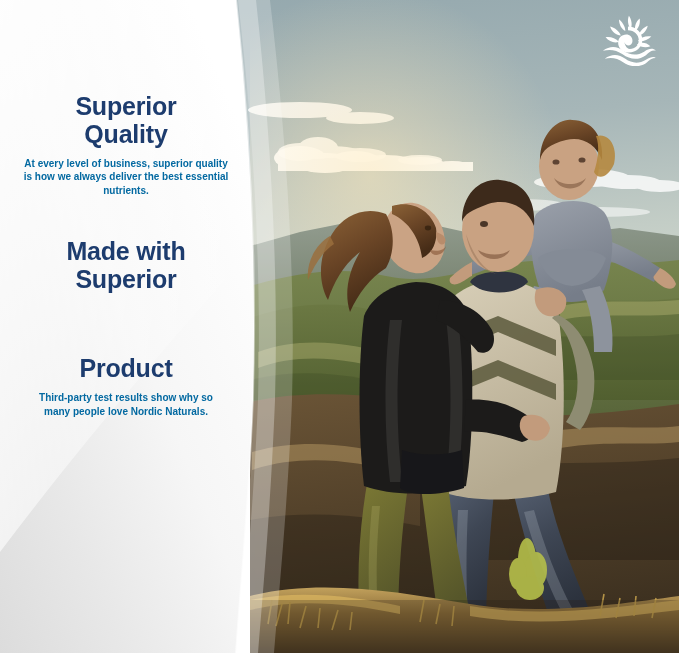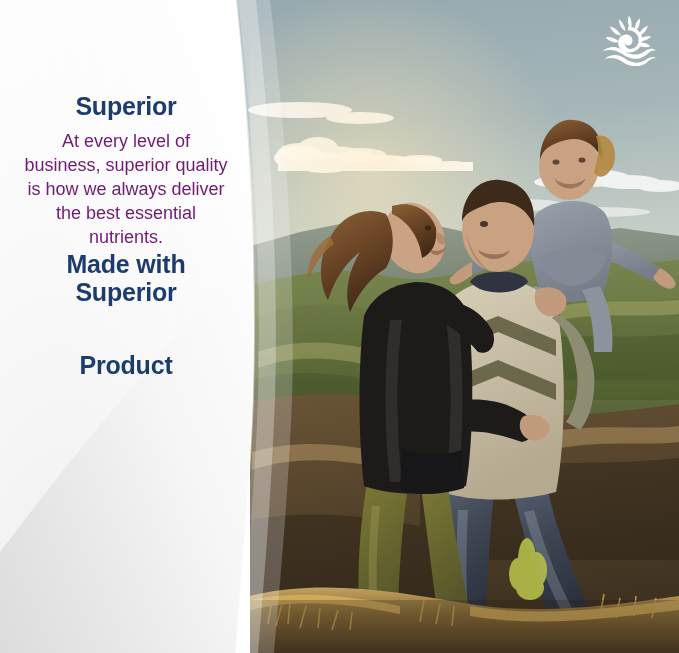--- a/index.html
+++ b/index.html
@@ -38,40 +38,40 @@
     padding:0 14px;
     display:flex;
     flex-direction:column;
     justify-content:flex-start;
     align-items:center;
     z-index:5;
   }
 
   .value-block { width:100%; text-align:center; }
   .value-block.b1 { margin-top:92px; }
-  .value-block.b2 { }
-  .value-block.b3 { margin-top:36px; }
+  .value-block.b2 { margin-top:40px; }
+  .value-block.b3 { margin-top:52px; }
 
   .value-title {
     font-size:25px;
     font-weight:bold;
     line-height:1.12;
     letter-spacing:-0.2px;
     color:#1d3c6e;
     margin:0 auto 9px auto;
     max-width:200px;
   }
   .value-title.narrow { max-width:165px; }
   .value-title.wide   { max-width:215px; }
 
   .value-desc {
-    font-size:18px;
-    font-weight:400;
+    font-size:10px;
+    font-weight:700;
     line-height:1.34;
-    color:#701a75;
+    color:#0369a1;
     margin:0 auto;
     max-width:208px;
   }
   .value-desc.tight { max-width:186px; }
 
   
   .logo {
     position:absolute;
     right:22px; top:14px;
     width:58px; height:52px;
@@ -406,35 +406,37 @@
 
       <path d="M236 0 C 249 122, 257 262, 253 400 C 249 502, 241 580, 236 653" stroke="#ffffff" stroke-width="2" fill="none" opacity="0.6"></path>
     </svg>
   </div>
 
   <div class="text-col">
 
     <div class="value-block b1">
       <h2 class="value-title narrow">
         <span>Superior</span><br>
+        <span>Quality</span>
       </h2>
       <p class="value-desc">At every level of business, superior quality is how we always deliver the best essential nutrients.</p>
     </div>
 
     <div class="value-block b2">
       <h2 class="value-title">
         <span>Made with</span><br>
         <span>Superior</span>
       </h2>
     </div>
 
     <div class="value-block b3">
       <h2 class="value-title wide">
         <span>Product</span><br>
       </h2>
+      <p class="value-desc tight">Third-party test results show why so many people love Nordic Naturals.</p>
     </div>
 
   </div>
 
   <div class="logo">
     <svg viewBox="0 0 64 58" aria-hidden="true">
       <g fill="#ffffff">
 
         <path d="M33 2 C 36 6, 37 12, 35 17 C 32 13, 31 7, 33 2 Z"></path>
         <path d="M45 5 C 46 10, 44 16, 40 19 C 39 14, 41 8, 45 5 Z"></path>

